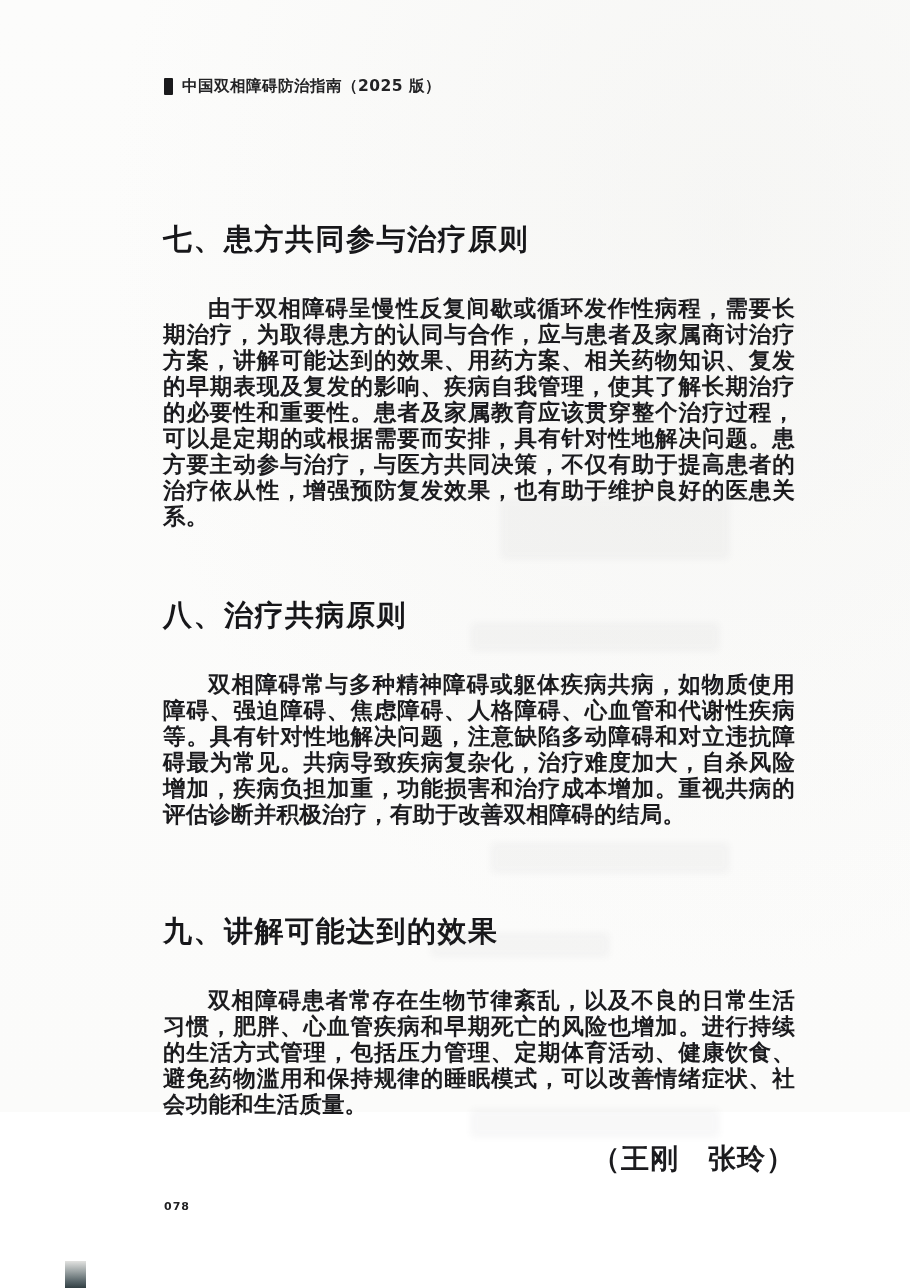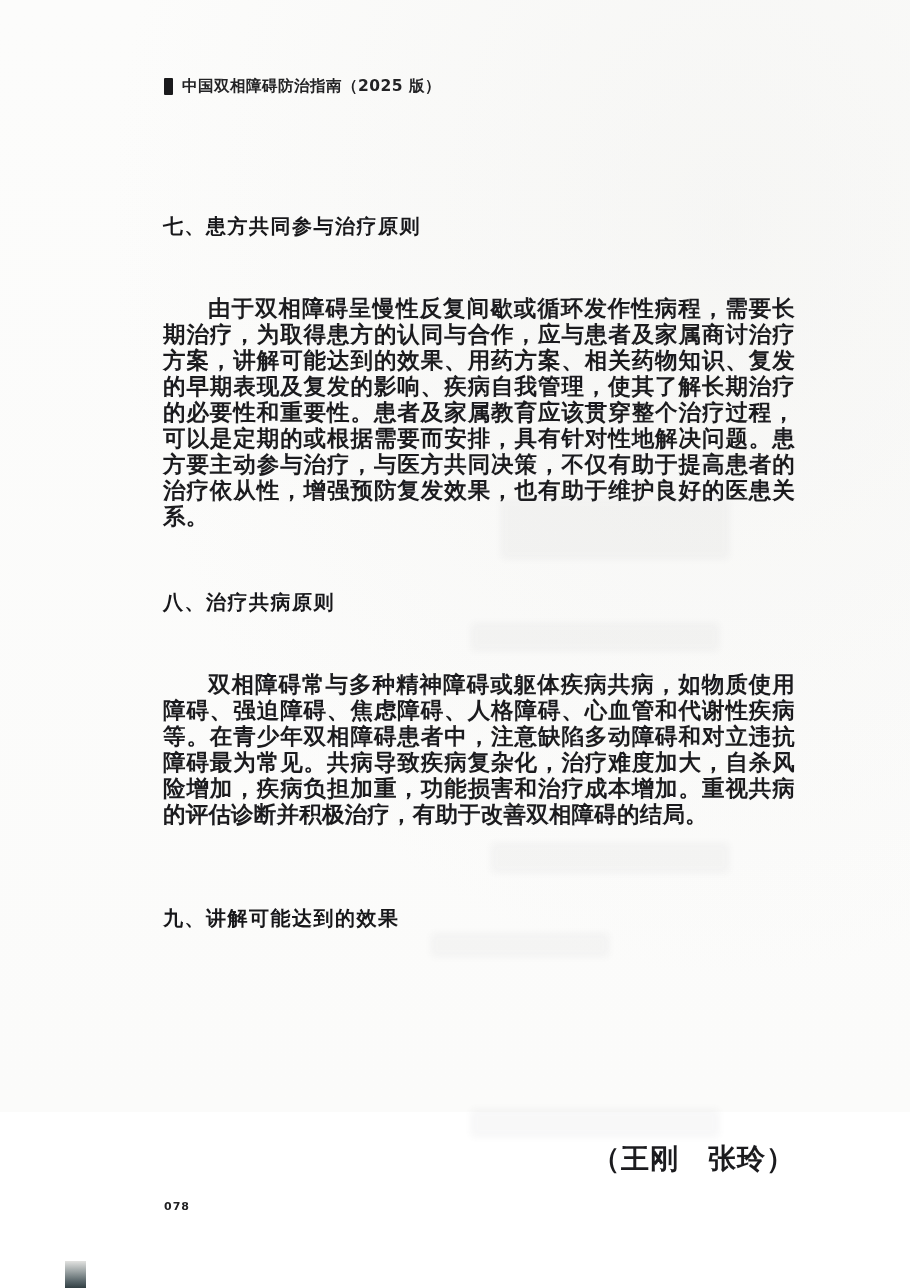--- a/index.html
+++ b/index.html
@@ -41,21 +41,21 @@
   .running-header .title {
     font-size: 15.5px;
     font-weight: 600;
     letter-spacing: 0.5px;
     color: #232325;
   }
   
   .sec-heading {
     position: absolute;
     left: 163px;
-    font-size: 20px;
+    font-size: 29px;
     font-weight: bold;
     letter-spacing: 1.5px;
     color: #17171a;
     white-space: nowrap;
   }
   #h-seven { top: 196px; }
   #h-eight { top: 572px; }
   #h-nine  { top: 888px; }
   
   .body-para {
@@ -128,24 +128,25 @@
     <span class="bullet"></span>
     <span class="title">中国双相障碍防治指南（2025 版）</span>
   </div>
 
   <h2 class="sec-heading" id="h-seven">七、患方共同参与治疗原则</h2>
 
   <p class="body-para" id="p-seven">由于双相障碍呈慢性反复间歇或循环发作性病程，需要长期治疗，为取得患方的认同与合作，应与患者及家属商讨治疗方案，讲解可能达到的效果、用药方案、相关药物知识、复发的早期表现及复发的影响、疾病自我管理，使其了解长期治疗的必要性和重要性。患者及家属教育应该贯穿整个治疗过程，可以是定期的或根据需要而安排，具有针对性地解决问题。患方要主动参与治疗，与医方共同决策，不仅有助于提高患者的治疗依从性，增强预防复发效果，也有助于维护良好的医患关系。</p>
 
   <h2 class="sec-heading" id="h-eight">八、治疗共病原则</h2>
 
-  <p class="body-para" id="p-eight">双相障碍常与多种精神障碍或躯体疾病共病，如物质使用障碍、强迫障碍、焦虑障碍、人格障碍、心血管和代谢性疾病等。在青少年双相障碍患者中，注意缺陷多动障碍和对立违抗障碍最为常见。共病导致疾病复杂化，治疗难度加大，自杀风险增加，疾病负担加重，功能损害和治疗成本增加。重视共病的评估诊断并积极治疗，有助于改善双相障碍的结局。</p>
+  <p class="body-para" id="p-eight">双相障碍常与多种精神障碍或躯体疾病共病，如物质使用障碍、强迫障碍、焦虑障碍、人格障碍、心血管和代谢性疾病等。具有针对性地解决问题，注意缺陷多动障碍和对立违抗障碍最为常见。共病导致疾病复杂化，治疗难度加大，自杀风险增加，疾病负担加重，功能损害和治疗成本增加。重视共病的评估诊断并积极治疗，有助于改善双相障碍的结局。</p>
 
   <h2 class="sec-heading" id="h-nine">九、讲解可能达到的效果</h2>
 
+  <p class="body-para" id="p-nine">双相障碍患者常存在生物节律紊乱，以及不良的日常生活习惯，肥胖、心血管疾病和早期死亡的风险也增加。进行持续的生活方式管理，包括压力管理、定期体育活动、健康饮食、避免药物滥用和保持规律的睡眠模式，可以改善情绪症状、社会功能和生活质量。</p>
 
   <div class="authors">（王刚　张玲）</div>
 
   <div class="folio">078</div>
 
   <div class="showthrough st1"></div>
   <div class="showthrough st2"></div>
   <div class="showthrough st3"></div>
   <div class="showthrough st4"></div>
   <div class="showthrough st5"></div>

